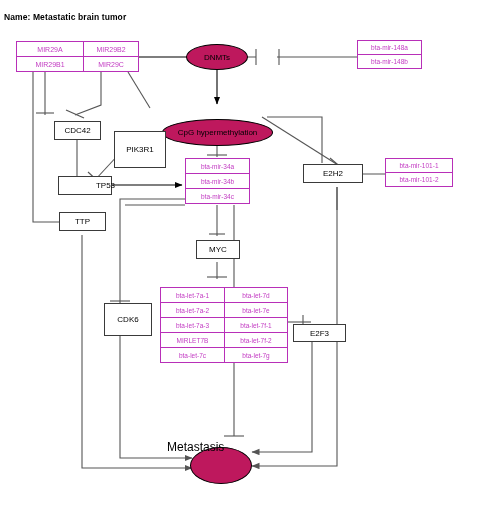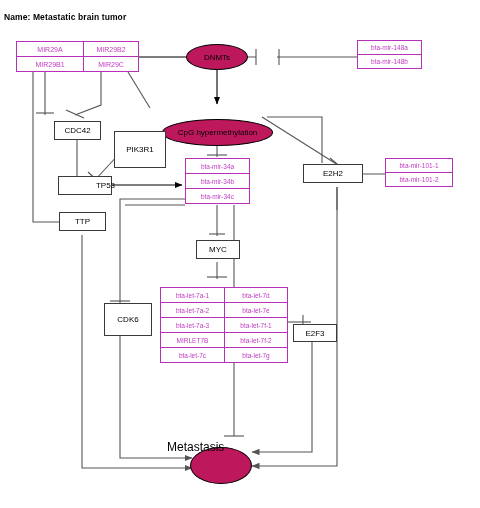--- a/index.html
+++ b/index.html
@@ -135,21 +135,21 @@
 <div class="node mir" style="left:357px;top:54px;width:65px;height:15px;">bta-mir-148b</div>
 
 <div class="ellipse node" style="left:162px;top:119px;width:111px;height:27px;">CpG hypermethylation</div>
 
 <div class="node gene" style="left:54px;top:121px;width:47px;height:19px;">CDC42</div>
 <div class="node gene" style="left:114px;top:115px;width:52px;height:37px;margin-top:16px;">PIK3R1</div>
 <div class="node gene" style="left:58px;top:176px;width:54px;height:19px;padding-left:41px;">TP53</div>
 <div class="node gene" style="left:59px;top:212px;width:47px;height:19px;">TTP</div>
 <div class="node gene" style="left:95px;top:303px;width:48px;height:33px;margin-left:9px;">CDK6</div>
 <div class="node gene" style="left:196px;top:240px;width:44px;height:19px;">MYC</div>
-<div class="node gene" style="left:293px;top:324px;width:44px;height:18px;text-align:center;">E2F3</div>
+<div class="node gene" style="left:293px;top:324px;width:53px;height:18px;text-align:center;">E2F3</div>
 <div class="node gene" style="left:303px;top:164px;width:60px;height:19px;">E2H2</div>
 
 <div class="node mir" style="left:185px;top:158px;width:65px;height:16px;">bta-mir-34a</div>
 <div class="node mir" style="left:185px;top:173px;width:65px;height:16px;">bta-mir-34b</div>
 <div class="node mir" style="left:185px;top:188px;width:65px;height:16px;">bta-mir-34c</div>
 
 <div class="node mir" style="left:385px;top:158px;width:68px;height:15px;">bta-mir-101-1</div>
 <div class="node mir" style="left:385px;top:172px;width:68px;height:15px;">bta-mir-101-2</div>
 
 <div class="node mir" style="left:160px;top:287px;width:65px;height:16px;">bta-let-7a-1</div>

